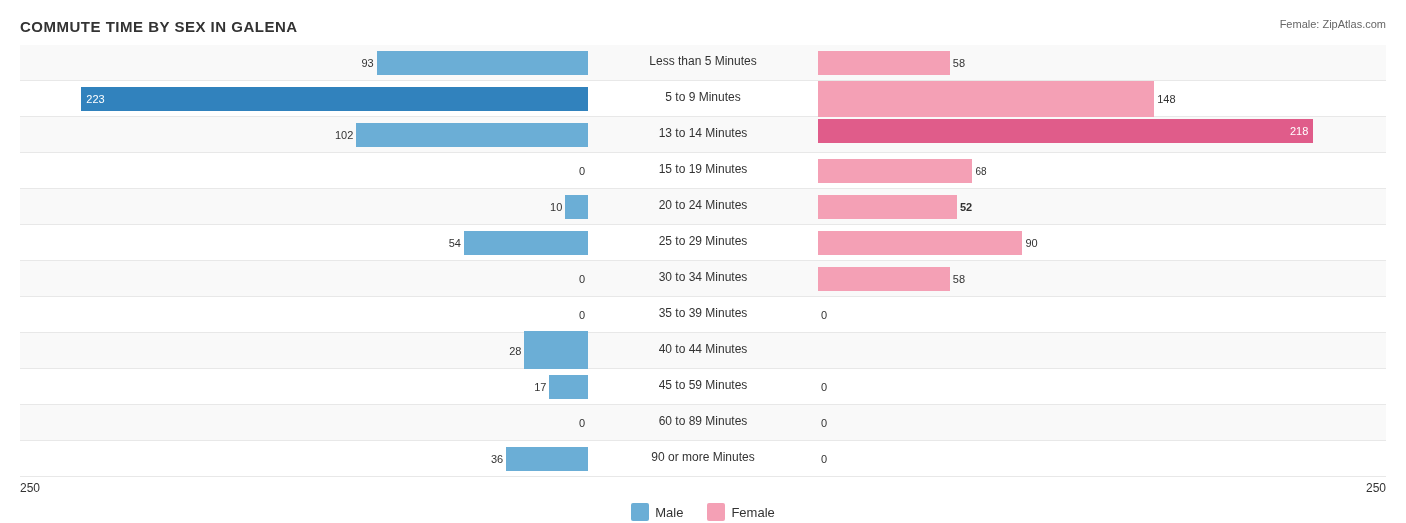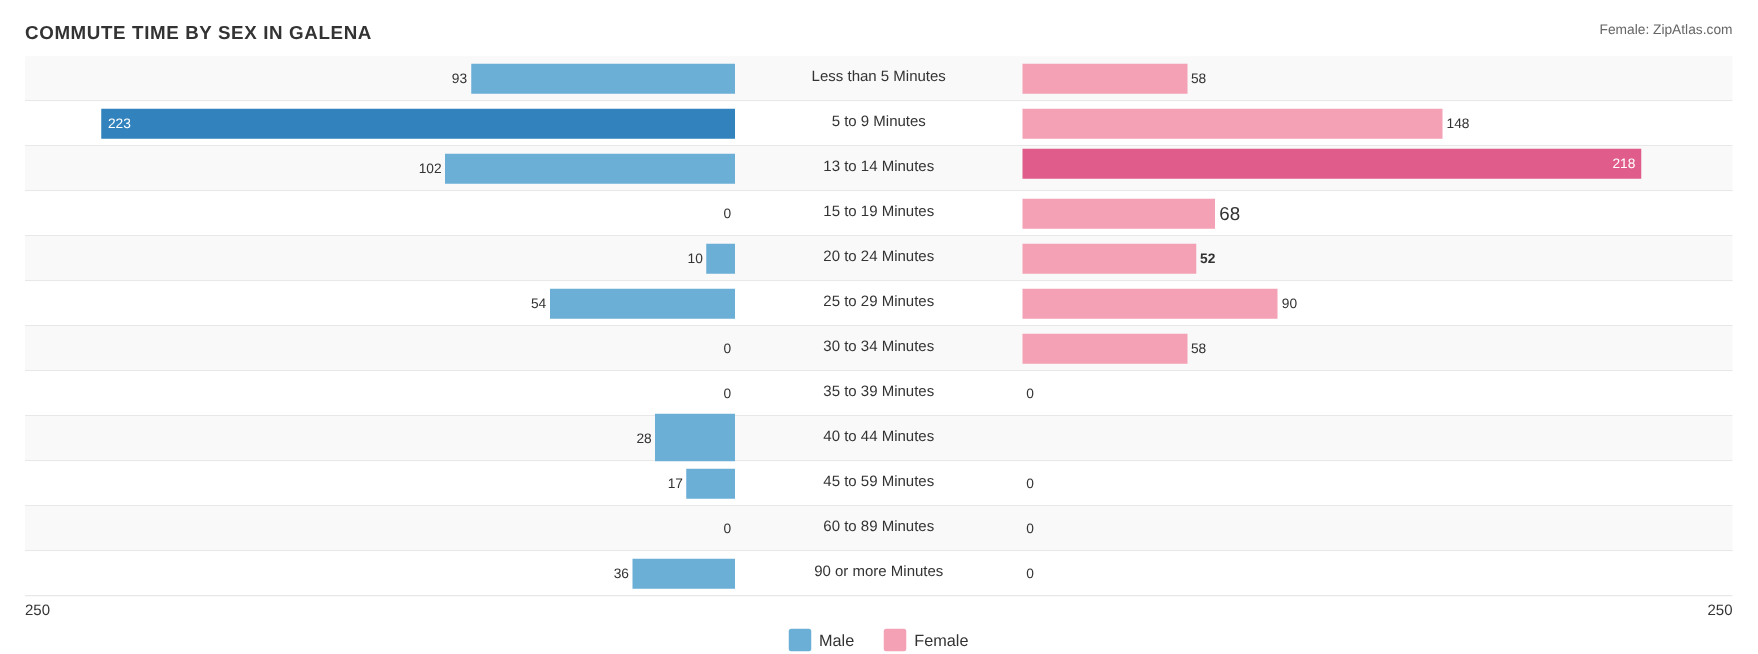--- a/index.html
+++ b/index.html
@@ -157,21 +157,21 @@
         </div>
       </div>
       <div class="bar-row">
         <div class="left-side" style="right: 50%; padding-right: 115px; top: 6px; height: 24px; position: absolute; display: flex; align-items: center; justify-content: flex-end;">
           <div class="left-bar highlight" style="width: 506.656px; height: 24px; background: rgb(49, 130, 189); position: relative; display: flex; align-items: center;">
             <span style="font-size: 11px; white-space: nowrap; color: rgb(255, 255, 255); position: absolute; left: 5px;">223</span>
           </div>
         </div>
         <div class="label-cell" style="position: absolute; left: 50%; transform: translateX(-50%); text-align: center; font-size: 12px; color: rgb(51, 51, 51); white-space: nowrap; z-index: 2; top: 9px;">5 to 9 Minutes</div>
         <div class="right-side" style="left: 50%; padding-left: 115px; top: 6px; height: 24px; position: absolute; display: flex; align-items: center; justify-content: flex-start;">
-          <div class="right-bar" style="width: 336.256px; height: 24px; background: rgb(244, 160, 181); position: relative; display: flex; align-items: center;">
+          <div class="right-bar" style="width: 336.256px; height: 36px; background: rgb(244, 160, 181); position: relative; display: flex; align-items: center;">
             <span style="font-size: 11px; white-space: nowrap; color: rgb(51, 51, 51); position: absolute; left: calc(100% + 3px);">148</span>
           </div>
         </div>
       </div>
       <div class="bar-row">
         <div class="left-side" style="right: 50%; padding-right: 115px; top: 6px; height: 24px; position: absolute; display: flex; align-items: center; justify-content: flex-end;">
           <div class="left-bar" style="width: 231.744px; height: 24px; background: rgb(107, 174, 214); position: relative; display: flex; align-items: center;">
             <span style="font-size: 11px; white-space: nowrap; color: rgb(51, 51, 51); position: absolute; right: calc(100% + 3px);">102</span>
           </div>
         </div>
@@ -184,40 +184,40 @@
       </div>
       <div class="bar-row">
         <div class="left-side" style="right: 50%; padding-right: 115px; top: 6px; height: 24px; position: absolute; display: flex; align-items: center; justify-content: flex-end;">
           <div class="left-bar" style="width: 0px; height: 24px; background: rgb(107, 174, 214); position: relative; display: flex; align-items: center;">
             <span style="font-size: 11px; white-space: nowrap; color: rgb(51, 51, 51); position: absolute; right: calc(100% + 3px);">0</span>
           </div>
         </div>
         <div class="label-cell" style="position: absolute; left: 50%; transform: translateX(-50%); text-align: center; font-size: 12px; color: rgb(51, 51, 51); white-space: nowrap; z-index: 2; top: 9px;">15 to 19 Minutes</div>
         <div class="right-side" style="left: 50%; padding-left: 115px; top: 6px; height: 24px; position: absolute; display: flex; align-items: center; justify-content: flex-start;">
           <div class="right-bar" style="width: 154.496px; height: 24px; background: rgb(244, 160, 181); position: relative; display: flex; align-items: center;">
-            <span style="font-size: 15px; white-space: nowrap; color: rgb(51, 51, 51); position: absolute; left: calc(100% + 3px);">68</span>
+            <span style="font-size: 10px; white-space: nowrap; color: rgb(51, 51, 51); position: absolute; left: calc(100% + 3px);">68</span>
           </div>
         </div>
       </div>
       <div class="bar-row">
         <div class="left-side" style="right: 50%; padding-right: 115px; top: 6px; height: 24px; position: absolute; display: flex; align-items: center; justify-content: flex-end;">
           <div class="left-bar" style="width: 22.72px; height: 24px; background: rgb(107, 174, 214); position: relative; display: flex; align-items: center;">
             <span style="font-size: 11px; white-space: nowrap; color: rgb(51, 51, 51); position: absolute; right: calc(100% + 3px);">10</span>
           </div>
         </div>
         <div class="label-cell" style="position: absolute; left: 50%; transform: translateX(-50%); text-align: center; font-size: 12px; color: rgb(51, 51, 51); white-space: nowrap; z-index: 2; top: 9px;">20 to 24 Minutes</div>
         <div class="right-side" style="left: 50%; padding-left: 115px; top: 6px; height: 24px; position: absolute; display: flex; align-items: center; justify-content: flex-start;">
           <div class="right-bar" style="width: 139px; height: 24px; background: rgb(244, 160, 181); position: relative; display: flex; align-items: center; font-weight: bold;">
             <span style="font-size: 11px; white-space: nowrap; color: rgb(51, 51, 51); position: absolute; left: calc(100% + 3px);">52</span>
           </div>
         </div>
       </div>
       <div class="bar-row">
         <div class="left-side" style="right: 50%; padding-right: 115px; top: 6px; height: 24px; position: absolute; display: flex; align-items: center; justify-content: flex-end;">
-          <div class="left-bar" style="width: 148px; height: 24px; background: rgb(107, 174, 214); position: relative; display: flex; align-items: center;">
+          <div class="left-bar" style="width: 124px; height: 24px; background: rgb(107, 174, 214); position: relative; display: flex; align-items: center;">
             <span style="font-size: 11px; white-space: nowrap; color: rgb(51, 51, 51); position: absolute; right: calc(100% + 3px);">54</span>
           </div>
         </div>
         <div class="label-cell" style="position: absolute; left: 50%; transform: translateX(-50%); text-align: center; font-size: 12px; color: rgb(51, 51, 51); white-space: nowrap; z-index: 2; top: 9px;">25 to 29 Minutes</div>
         <div class="right-side" style="left: 50%; padding-left: 115px; top: 6px; height: 24px; position: absolute; display: flex; align-items: center; justify-content: flex-start;">
           <div class="right-bar" style="width: 204.48px; height: 24px; background: rgb(244, 160, 181); position: relative; display: flex; align-items: center;">
             <span style="font-size: 11px; white-space: nowrap; color: rgb(51, 51, 51); position: absolute; left: calc(100% + 3px);">90</span>
           </div>
         </div>
       </div>

